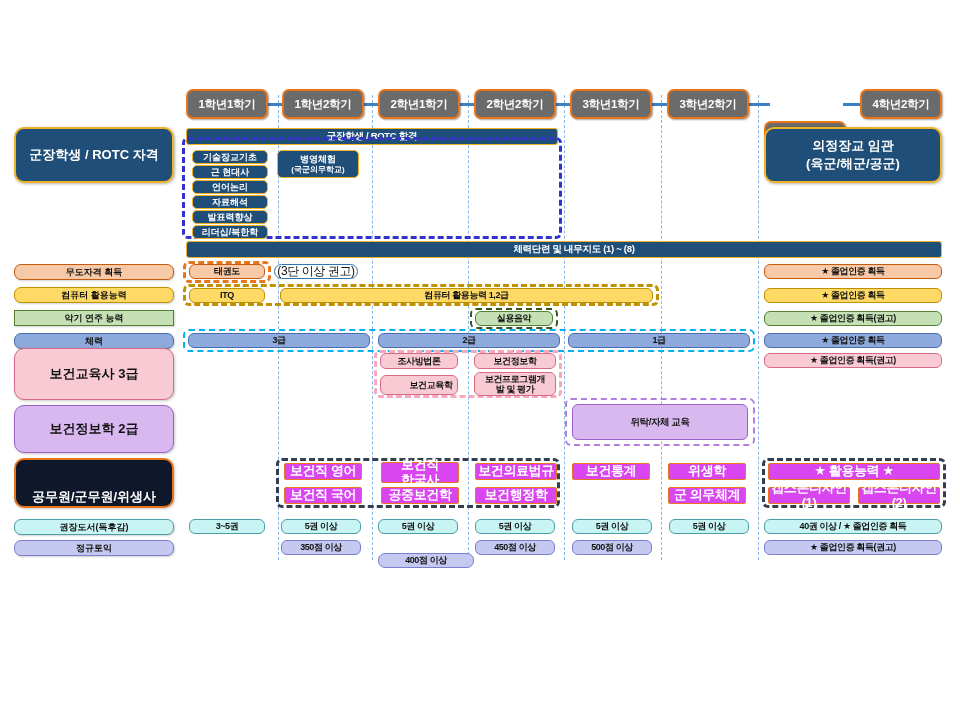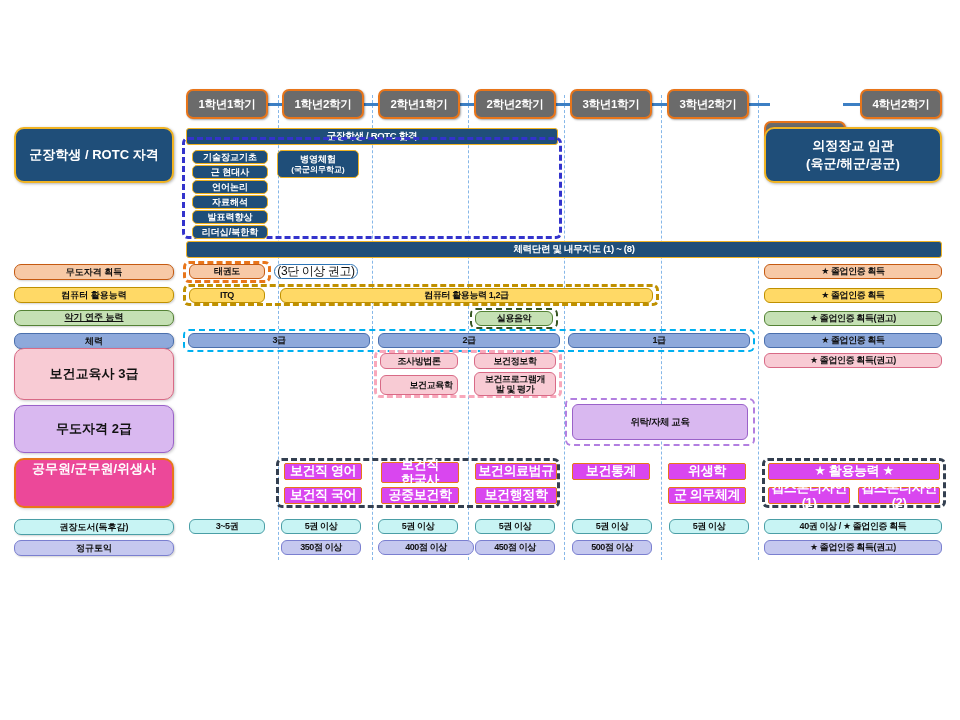--- a/index.html
+++ b/index.html
@@ -164,21 +164,21 @@
 <div class="abs yellowchip chip" style="left:189px;top:288px;width:76px;height:15px;">
   <span>ITQ</span>
 </div>
 <div class="abs yellowchip chip" style="left:280px;top:288px;width:373px;height:15px;">
   <span>컴퓨터 활용능력 1,2급</span>
 </div>
 <div class="abs yellowchip chip" style="left:764px;top:288px;width:178px;height:15px;">
   <span>★ 졸업인증 획득</span>
 </div>
 
-<div class="abs leftlabel greenchip" style="left:14px;top:310px;width:160px;height:16px;display:flex;align-items:flex-start;justify-content:center;border-radius:7px;text-decoration:underline;">
+<div class="abs leftlabel greenchip" style="left:14px;top:310px;width:160px;height:16px;display:flex;align-items:flex-end;justify-content:center;border-radius:0;">
   <span>악기 연주 능력</span>
 </div>
 <div class="abs frame f-green" style="left:470px;top:308px;width:88px;height:21px;"></div>
 <div class="abs greenchip chip" style="left:475px;top:311px;width:78px;height:15px;">
   <span>실용음악</span>
 </div>
 <div class="abs greenchip chip" style="left:764px;top:311px;width:178px;height:15px;">
   <span>★ 졸업인증 획득(권고)</span>
 </div>
 
@@ -214,28 +214,28 @@
 </div>
 <div class="abs pinkchip chip" style="left:474px;top:372px;width:82px;height:24px;flex-direction:column;">
   <span>보건프로그램개</span>
   <span>발 및 평가</span>
 </div>
 <div class="abs pinkchip chip" style="left:764px;top:353px;width:178px;height:15px;">
   <span>★ 졸업인증 획득(권고)</span>
 </div>
 
 <div class="abs leftbig purplechip" style="left:14px;top:405px;width:160px;height:48px;display:flex;align-items:center;justify-content:center;border-radius:10px;font-size:13px;">
-  <span>무도자격 2급</span>
+  <span>보건정보학 2급</span>
 </div>
 <div class="abs frame f-purple" style="left:565px;top:398px;width:190px;height:48px;"></div>
 <div class="abs purplechip chip" style="left:572px;top:404px;width:176px;height:36px;font-size:9.5px;">
   <span>위탁/자체 교육</span>
 </div>
 
-<div class="abs leftbig darkchip" style="left:14px;top:458px;width:160px;height:50px;display:flex;align-items:flex-start;justify-content:center;border-radius:10px;font-size:13px;background:#ec4899;color:#fff;border:2px solid #e8751a;">
+<div class="abs leftbig darkchip" style="left:14px;top:458px;width:160px;height:50px;display:flex;align-items:flex-end;justify-content:center;border-radius:10px;font-size:13px;background:#0f172a;color:#fff;border:2px solid #e8751a;">
   <span>공무원/군무원/위생사</span>
 </div>
 <div class="abs frame f-dark" style="left:276px;top:458px;width:284px;height:50px;"></div>
 <div class="abs frame f-dark" style="left:762px;top:458px;width:184px;height:50px;"></div>
 
 <div class="abs darkchip chip" style="left:284px;top:463px;width:78px;height:17px;">
   <span>보건직 영어</span>
   </div>
 <div class="abs darkchip chip" style="left:284px;top:487px;width:78px;height:17px;">
   <span>보건직 국어</span>
@@ -301,21 +301,21 @@
 <div class="abs cyanchip chip" style="left:764px;top:519px;width:178px;height:15px;">
   <span>40권 이상 / ★ 졸업인증 획득</span>
   </div>
 
 <div class="abs leftlabel lavchip" style="left:14px;top:540px;width:160px;height:16px;display:flex;align-items:center;justify-content:center;border-radius:7px;">
   <span>정규토익</span>
 </div>
 <div class="abs lavchip chip" style="left:281px;top:540px;width:80px;height:15px;">
   <span>350점 이상</span>
   </div>
-<div class="abs lavchip chip" style="left:378px;top:540px;width:96px;height:15px;border-radius:7px;">
+<div class="abs lavchip chip" style="left:378px;top:553px;width:96px;height:15px;border-radius:7px;">
   <span>400점 이상</span>
   </div>
 <div class="abs lavchip chip" style="left:475px;top:540px;width:80px;height:15px;">
   <span>450점 이상</span>
   </div>
 <div class="abs lavchip chip" style="left:572px;top:540px;width:80px;height:15px;">
   <span>500점 이상</span>
   </div>
 <div class="abs lavchip chip" style="left:764px;top:540px;width:178px;height:15px;">
   <span>★ 졸업인증 획득(권고)</span>

